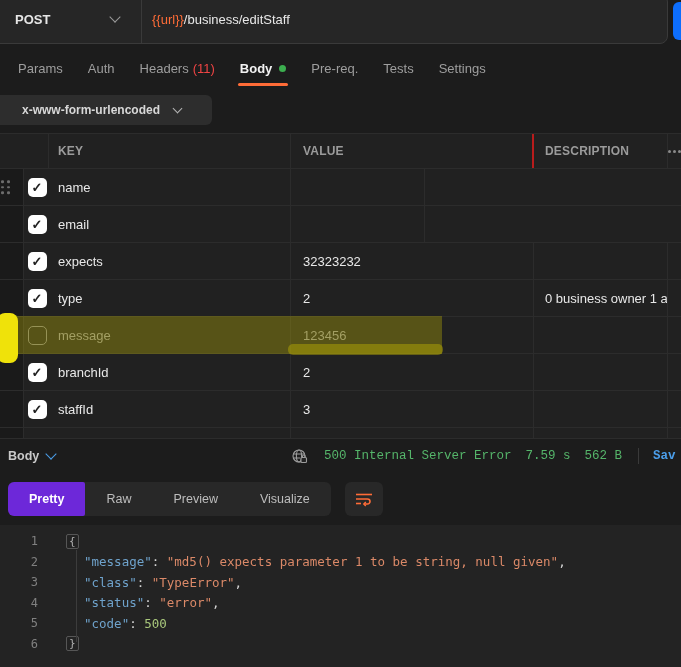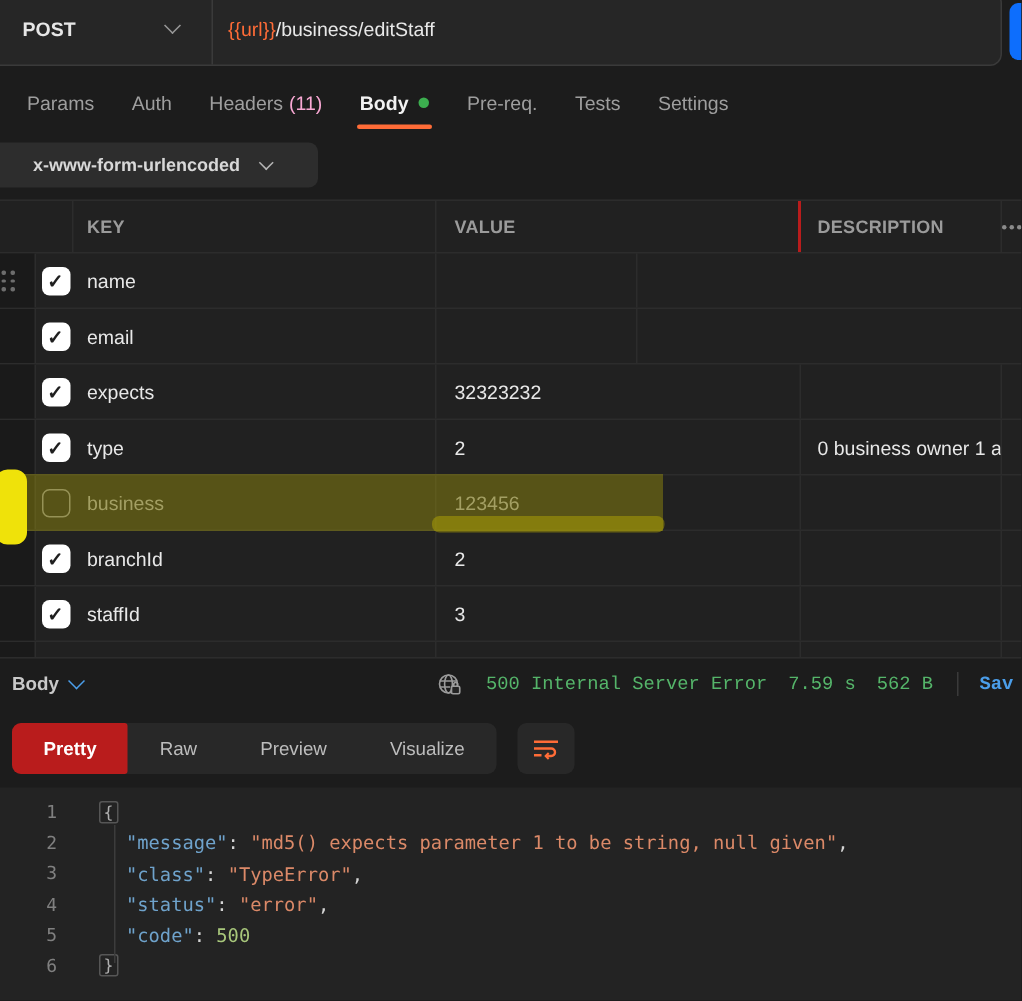--- a/index.html
+++ b/index.html
@@ -16,21 +16,21 @@
   .method{width:154px;height:100%;display:flex;align-items:center;padding-left:28px;box-sizing:border-box;font-weight:bold;font-size:13px;color:#e6e6e6;cursor:pointer;}
   .method .chev{margin-left:auto;margin-right:22px;color:#9a9a9a;}
   .url-divider{width:1px;height:100%;background:#3a3a3a;}
   .url-input{flex:1;padding-left:10px;font-size:13px;white-space:nowrap;overflow:hidden;}
   .url-var{color:var(--accent);}
   .send-sliver{position:absolute;top:2px;right:0;width:8px;height:38px;background:#0d6efd;border-radius:6px 0 0 6px;}
 
   
   .req-tabs{position:absolute;top:50px;left:18px;height:36px;display:flex;gap:25px;align-items:flex-start;}
   .req-tab{position:relative;height:100%;display:flex;align-items:center;font-size:13px;color:#9e9e9e;cursor:pointer;white-space:nowrap;}
-  .req-tab .count{color:#f9a8d4;margin-left:4px;}
+  .req-tab .count{color:#ef4444;margin-left:4px;}
   .req-tab .dot{width:7px;height:7px;border-radius:50%;background:#3cae4f;margin-left:7px;}
   .req-tab.active{color:#f2f2f2;font-weight:bold;}
   .req-tab.active::after{content:"";position:absolute;left:-2px;right:-2px;bottom:0;height:3px;background:var(--accent);border-radius:2px;}
 
   
   .body-type{position:absolute;top:95px;left:-10px;width:222px;height:30px;background:#2d2d2d;border-radius:6px;display:flex;align-items:center;padding-left:32px;box-sizing:border-box;font-size:12px;font-weight:bold;color:#d8d8d8;cursor:pointer;}
   .body-type .chev{width:6px;height:6px;margin-left:14px;color:#b5b5b5;}
 
   
   .kv-table{position:absolute;top:133px;left:0;width:681px;border-top:1px solid #2c2c2c;background:#212121;font-size:13px;}
@@ -67,21 +67,21 @@
   .status-right{margin-left:auto;display:flex;align-items:center;gap:14px;font-family:Liberation Mono, monospace;}
   .status-green{color:#55b56a;}
   .status-div{width:1px;height:16px;background:#3a3a3a;margin-left:2px;}
   .save-link{color:#4b9eea;font-weight:bold;margin-right:-2px;width:30px;overflow:hidden;white-space:nowrap;cursor:pointer;}
   .globe{margin-right:2px;display:flex;cursor:pointer;}
 
   
   .resp-toolbar{position:absolute;top:482px;left:8px;display:flex;align-items:center;gap:14px;}
   .seg-group{display:flex;background:#282828;border-radius:6px;overflow:hidden;height:34px;}
   .seg{display:flex;align-items:center;padding:0 21px;font-size:12.5px;color:#bdbdbd;cursor:pointer;}
-  .seg.active{background:#b91c1c;color:#ffffff;font-weight:bold;border-radius:2px;}
+  .seg.active{background:#6d28d9;color:#ffffff;font-weight:bold;border-radius:2px;}
   .fmt-dd{height:34px;display:flex;align-items:center;background:#282828;border-radius:6px;padding:0 14px;font-size:12px;font-weight:bold;color:#c8c8c8;cursor:pointer;}
   .fmt-dd .chev{color:#9a9a9a;}
   .wrap-btn{height:34px;width:38px;background:#282828;border-radius:6px;display:flex;align-items:center;justify-content:center;cursor:pointer;}
 
   
   .code-area{position:absolute;top:525px;left:0;width:681px;height:142px;background:#232323;font-family:"DejaVu Sans Mono", monospace;font-size:12.5px;padding-top:6px;box-sizing:border-box;}
   .code-line{display:flex;height:20.5px;align-items:center;}
   .ln{width:38px;text-align:right;color:#808080;font-size:12px;flex:none;}
   .fold-gutter{width:46px;flex:none;display:flex;align-items:center;}
   .fold-box{margin-left:28px;color:#b0b0b0;border:1px solid #565656;border-radius:2px;font-size:11px;line-height:13px;padding:0 2px;}
@@ -198,21 +198,21 @@
         <div class="c c-key">type</div>
         <div class="c c-val">2</div>
         <div class="c c-desc">0 business owner 1 ad</div>
         <div class="c c-end"></div>
       </div>
       <div class="t-row dim">
         <div class="c c-gutter"></div>
         <div class="c c-check">
           <span class="checkbox unchecked"></span>
         </div>
-        <div class="c c-key">business</div>
+        <div class="c c-key">message</div>
         <div class="c c-val">123456</div>
         <div class="c c-desc"></div>
         <div class="c c-end"></div>
         <div class="hl-overlay"></div>
         <div class="hl-blob"></div>
         <div class="hl-smear"></div>
       </div>
       <div class="t-row">
         <div class="c c-gutter"></div>
         <div class="c c-check">

